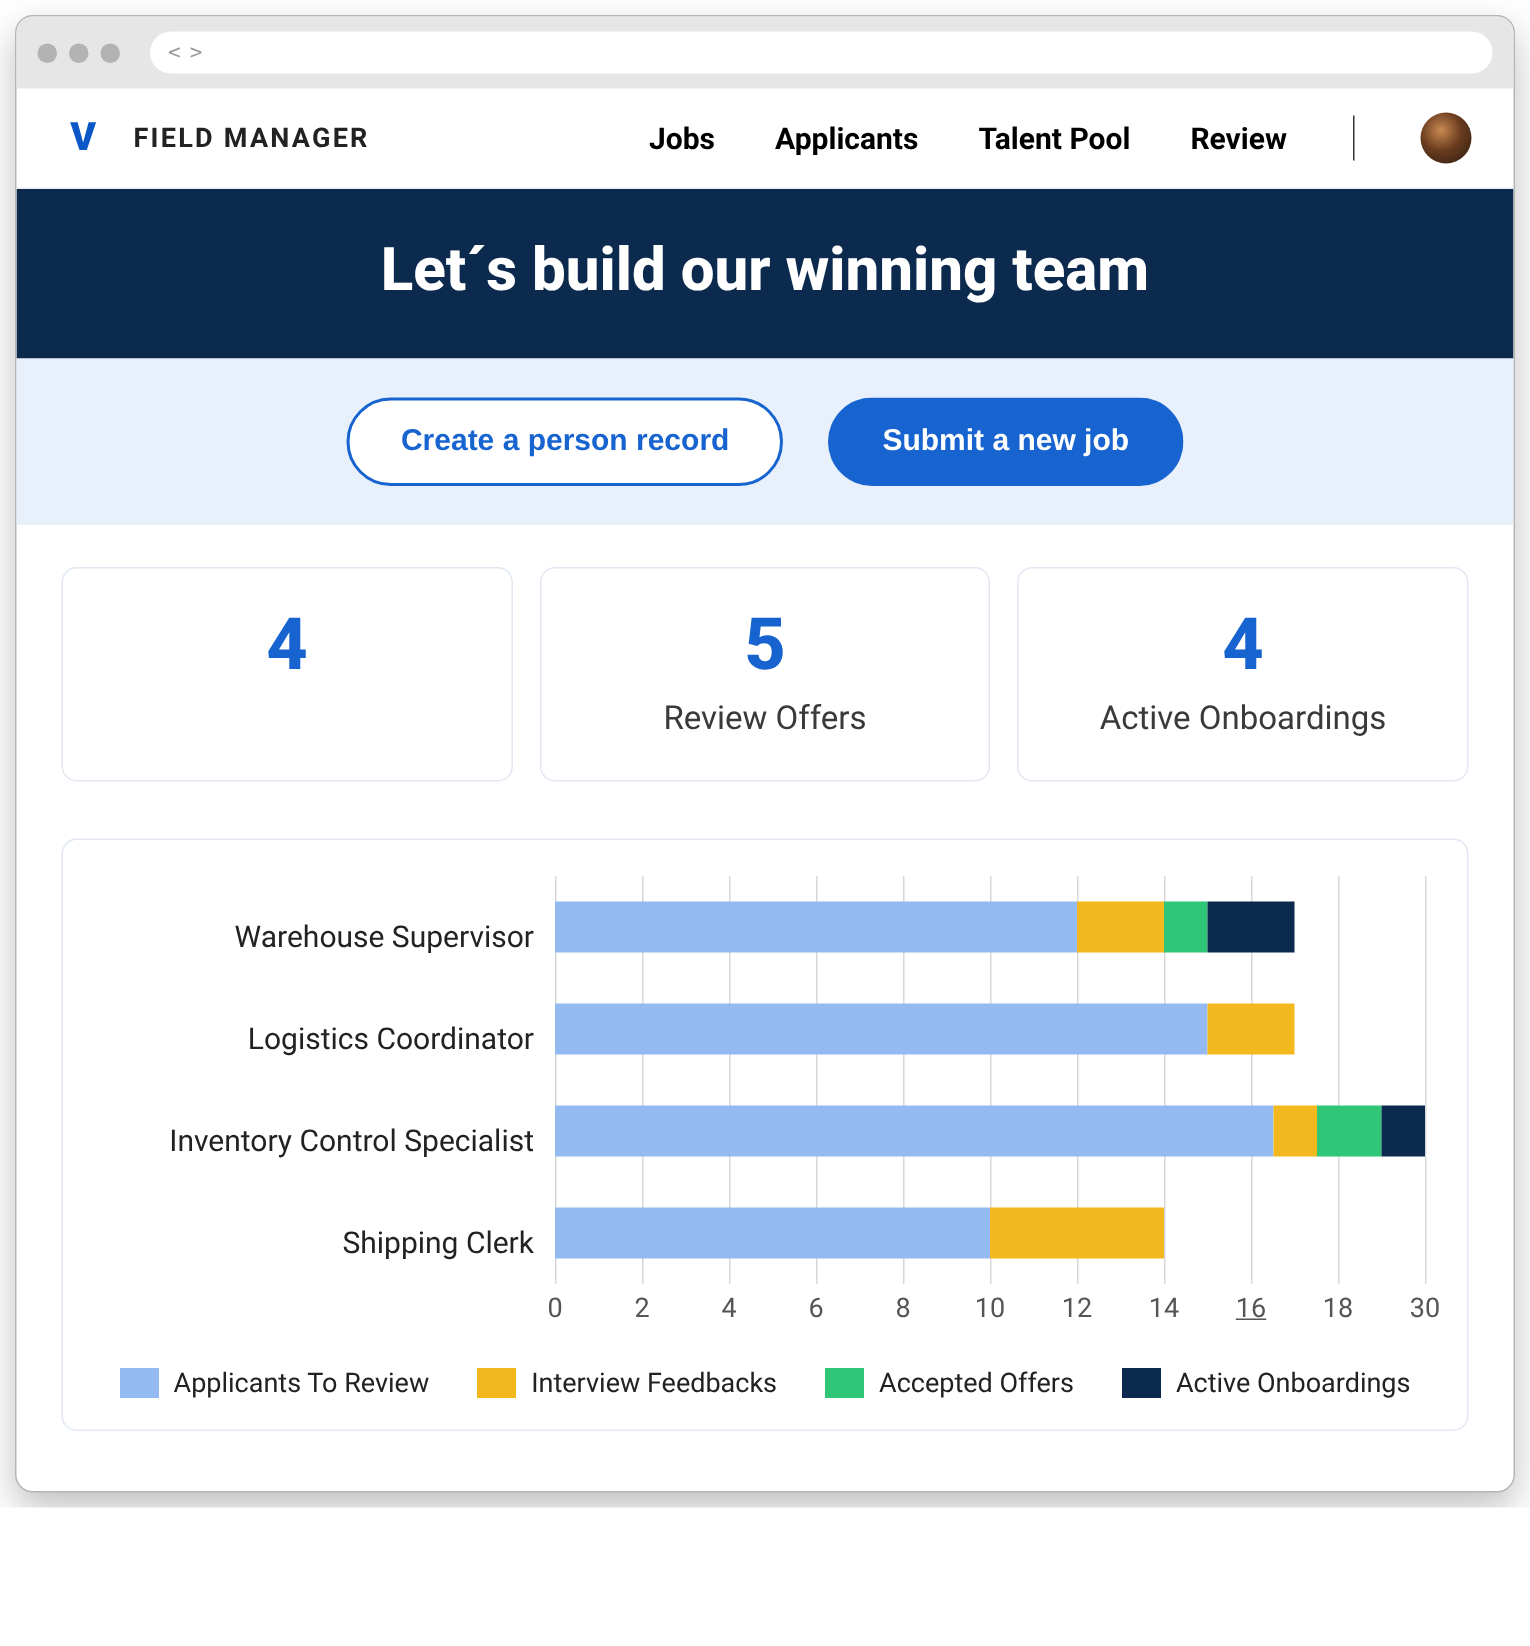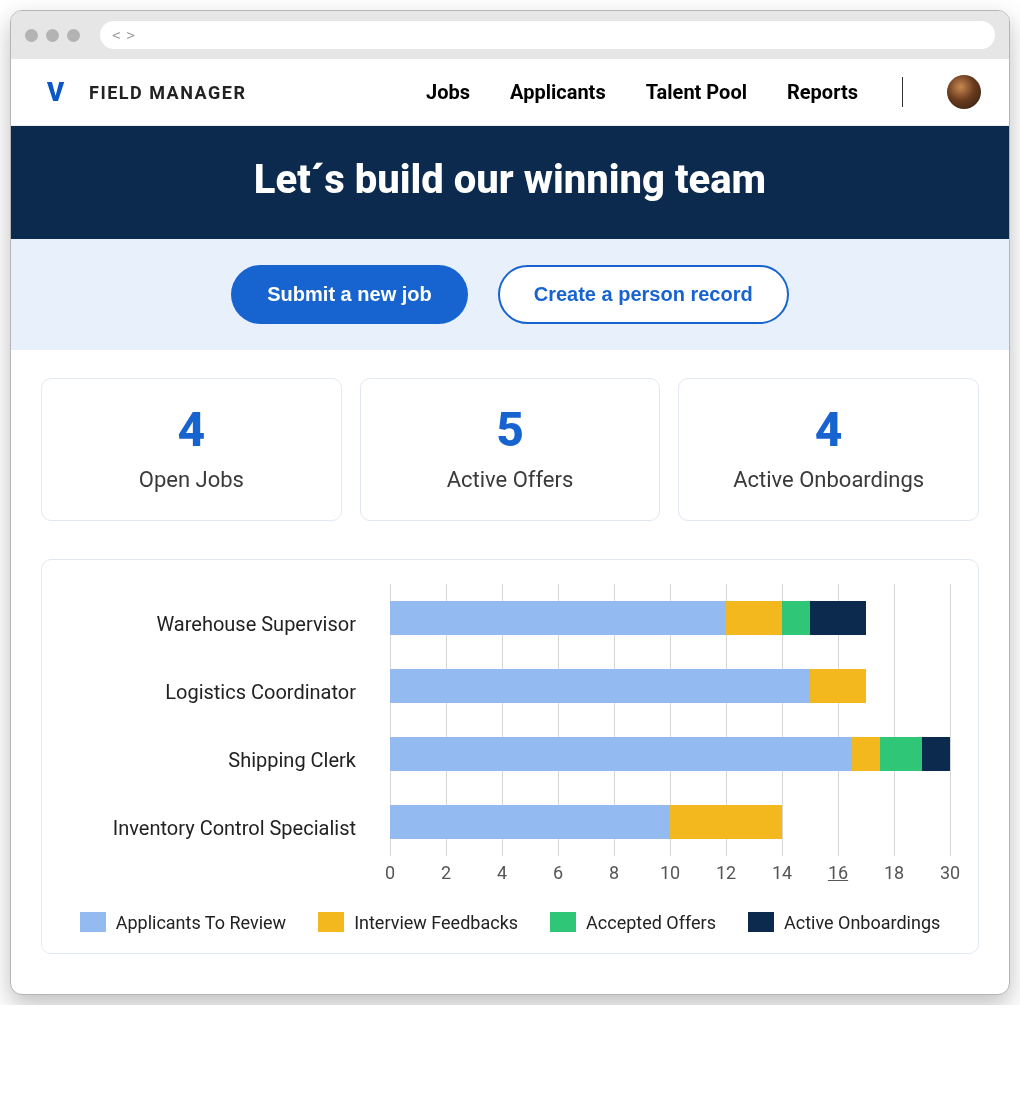--- a/index.html
+++ b/index.html
@@ -119,21 +119,21 @@
   .stat-value { font-size: 48px; font-weight: 800; color: #1764d0; }
   .stat-label { font-size: 22px; color: #3a3a3a; margin-top: 8px; line-height:1.25; }
 
   
   .chart-panel {
     margin: 10px 30px 40px;
     border: 1px solid #e1e8f2;
     border-radius: 10px;
     padding: 24px 28px 20px;
   }
-  .chart-area { display:flex;gap:20px; }
+  .chart-area { display:flex; }
   .cat-labels {
     width: 300px;
     display: flex; flex-direction: column;
     padding-top: 6px;
   }
   .cat-label {
     height: 68px;
     display:flex; align-items:center; justify-content:flex-end;
     padding-right: 14px;
     font-size: 20px; color: #222;
@@ -209,57 +209,56 @@
 
   <div class="app-header">
     <div class="logo-box">
       <span class="logo-v">V</span>
     </div>
     <div class="app-title">FIELD MANAGER</div>
     <div class="nav">
       <a>Jobs</a>
       <a>Applicants</a>
       <a>Talent Pool</a>
-      <a>Reports</a>
+      <a>Review</a>
       <div class="divider"></div>
       <div class="avatar"></div>
     </div>
   </div>
 
   <div class="hero">
     <h1>Let´s build our winning team</h1>
   </div>
 
   <div class="action-strip">
+    <button class="btn btn-secondary">Create a person record</button>
     <button class="btn btn-primary">Submit a new job</button>
-    <button class="btn btn-secondary">Create a person record</button>
   </div>
 
   <div class="stats-row">
     <div class="stat-card">
       <div class="stat-value">4</div>
-      <div class="stat-label">Open Jobs</div>
     </div>
     <div class="stat-card">
       <div class="stat-value">5</div>
-      <div class="stat-label">Active Offers</div>
+      <div class="stat-label">Review Offers</div>
     </div>
     <div class="stat-card">
       <div class="stat-value">4</div>
       <div class="stat-label">Active Onboardings</div>
     </div>
   </div>
 
   <div class="chart-panel">
     <div class="chart-area">
       <div class="cat-labels" id="cat-labels">
           <div class="cat-label">Warehouse Supervisor</div>
           <div class="cat-label">Logistics Coordinator</div>
+          <div class="cat-label">Inventory Control Specialist</div>
           <div class="cat-label">Shipping Clerk</div>
-          <div class="cat-label">Inventory Control Specialist</div>
         </div>
       <div class="plot-wrap">
         <div class="plot" id="plot">
             <div class="gridline" style="left: 0%;"></div>
             <div class="gridline" style="left: 10%;"></div>
             <div class="gridline" style="left: 20%;"></div>
             <div class="gridline" style="left: 30%;"></div>
             <div class="gridline" style="left: 40%;"></div>
             <div class="gridline" style="left: 50%;"></div>
             <div class="gridline" style="left: 60%;"></div>

